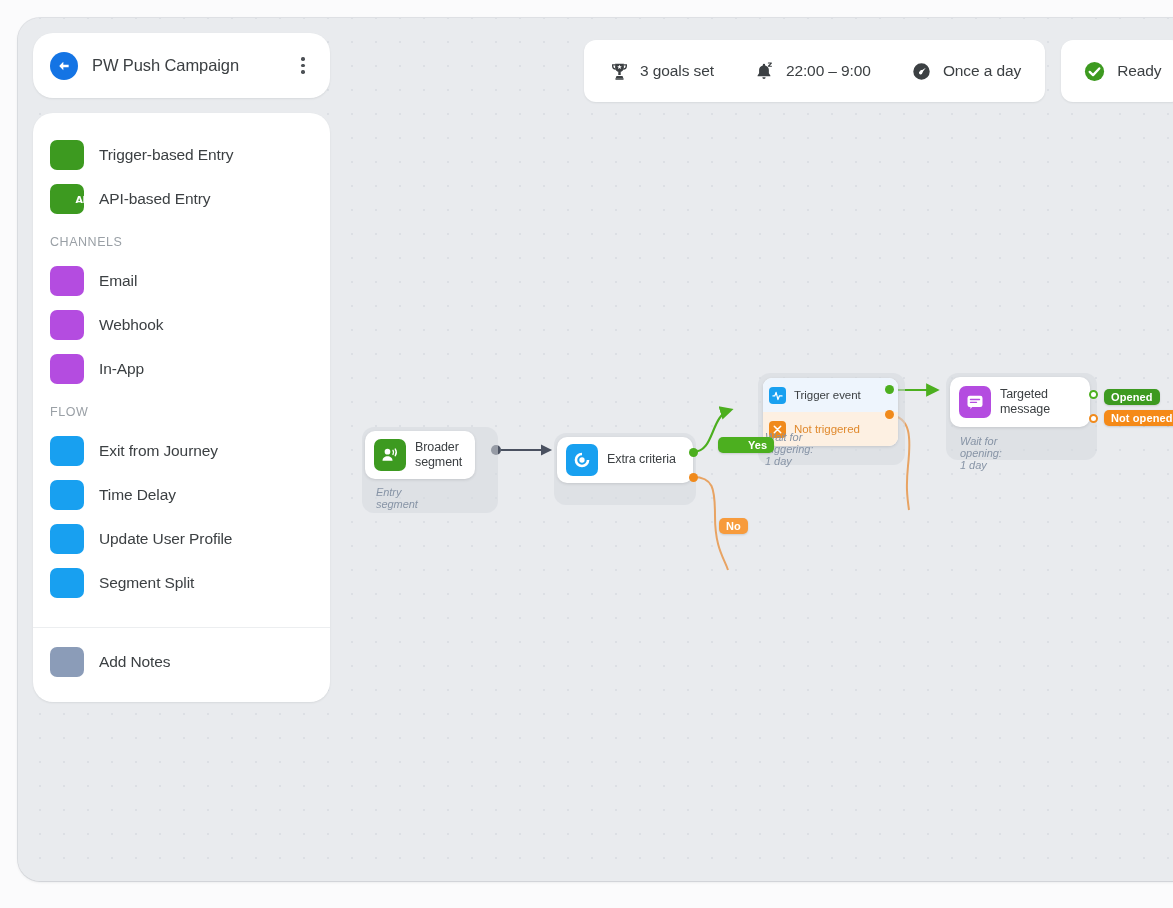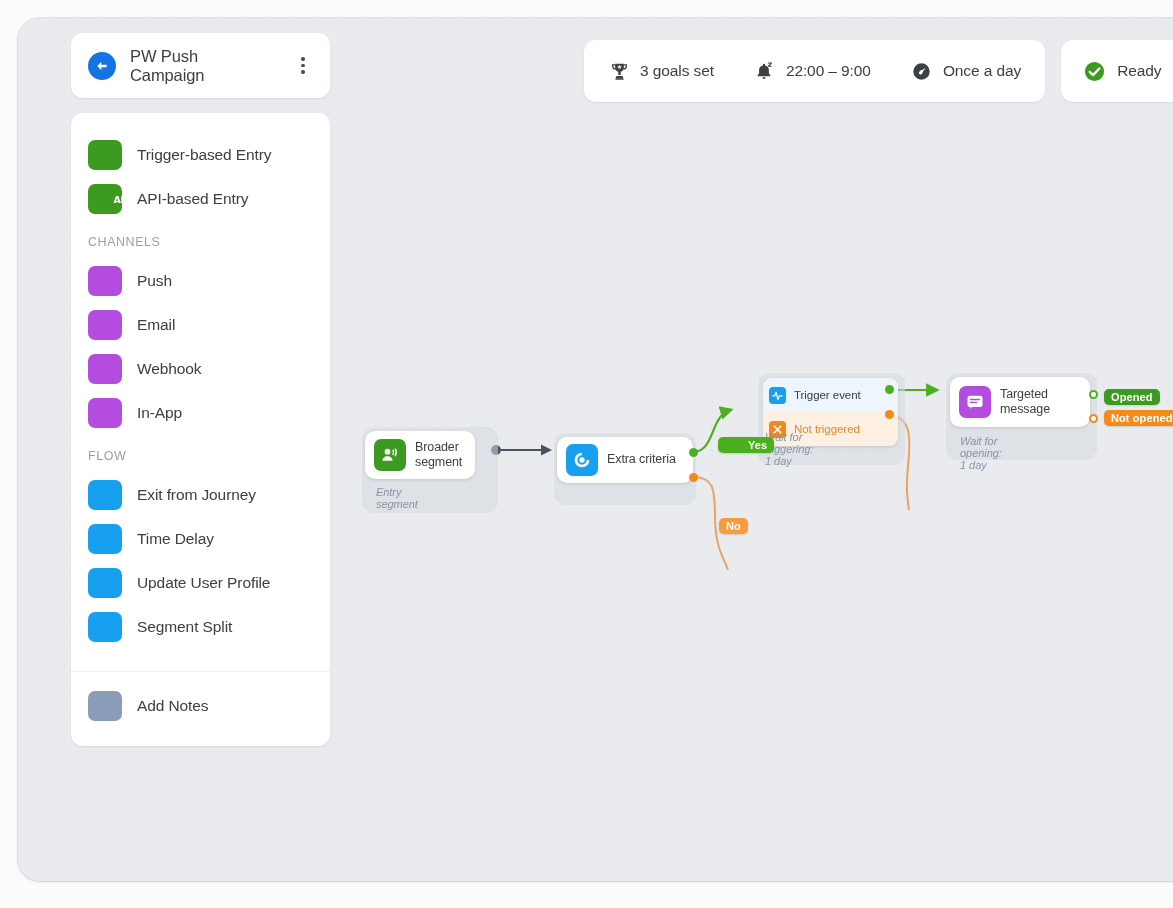--- a/index.html
+++ b/index.html
@@ -26,21 +26,21 @@
     position: absolute; inset: 0;
     background-color: #e9ebee;
     background-image: radial-gradient(circle, #dcdfe4 1.4px, transparent 1.5px);
     background-size: 24px 24px;
     background-position: 10px 12px;
   }
 
   
   #sidebar { position: absolute; left: 15px; top: 15px; width: 297px; }
 
-  .panel { background: #fff; border-radius: 12px; box-shadow: 0 1px 2px rgba(60,64,70,.10); margin-left: 38px; }
+  .panel { background: #fff; border-radius: 20px; box-shadow: 0 1px 2px rgba(60,64,70,.10); }
 
   #journey-header {
     height: 65px; display: flex; align-items: center;
     padding: 0 14px 0 17px; gap: 14px; margin-bottom: 15px;
   }
   #back-btn {
     width: 28px; height: 28px; border-radius: 50%; background: #1474e4;
     display: flex; align-items: center; justify-content: center;
     flex: 0 0 auto; cursor: pointer;
   }
@@ -285,30 +285,20 @@
           <div class="palette-item">
             <span class="pi-icon green">
               <span class="api-text">API</span>
             </span>
             <span class="pi-label">API-based Entry</span>
           </div>
         </div>
 
         <div class="group">
           <div class="group-title">CHANNELS</div>
-          <div class="palette-item">
-            <span class="pi-icon purple">
-              <svg viewBox="0 0 24 24">
-                  <rect x="3" y="4.5" width="18" height="13.5" rx="2.6"></rect>
-                  <path d="M6.5 20.5 L6.5 14.5 L11.5 14.5 Z"></path>
-                  <path d="M6.6 9h10.8 M6.6 12.4h7.2" stroke="#b44ce0" stroke-width="1.8" stroke-linecap="round"></path>
-                </svg>
-            </span>
-            <span class="pi-label">Push</span>
-          </div>
           <div class="palette-item">
             <span class="pi-icon purple">
               <svg viewBox="0 0 24 24">
                   <rect x="2.5" y="5" width="19" height="14" rx="2.8"></rect>
                   <path d="M4.5 8.2 L12 14 L19.5 8.2" stroke="#b44ce0" stroke-width="2.1" fill="none" stroke-linecap="round" stroke-linejoin="round"></path>
                 </svg>
             </span>
             <span class="pi-label">Email</span>
           </div>
           <div class="palette-item">

